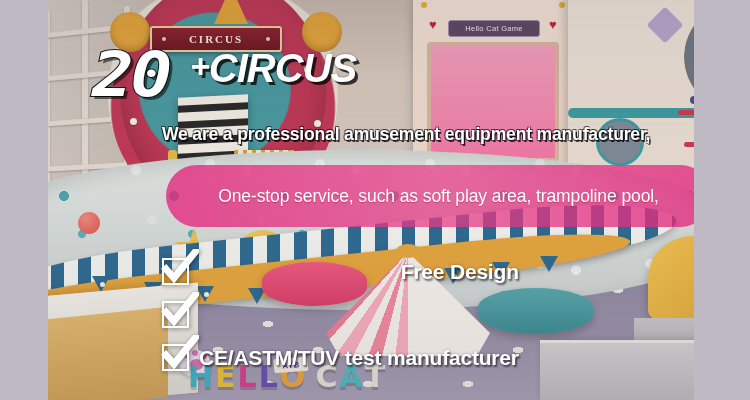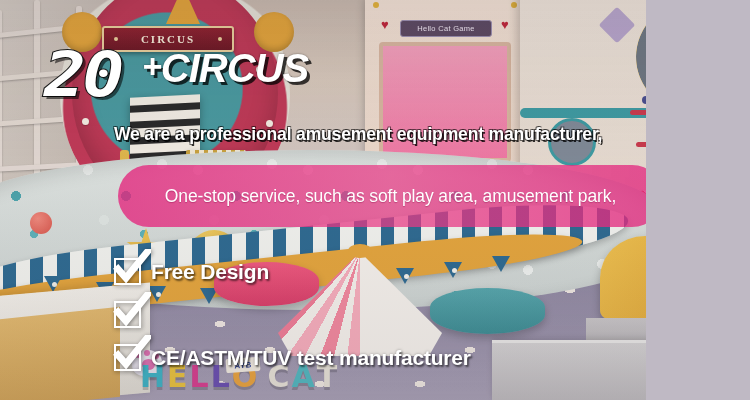--- a/index.html
+++ b/index.html
@@ -8,20 +8,21 @@
     width: 750px; height: 400px;
     overflow: hidden;
     background: #bfb9c4;
     font-family: "Liberation Sans", sans-serif;
   }
 
   #banner {
     position: relative;
     width: 646px; height: 400px;
     overflow: hidden;
+    margin-left: 48px;
   }
 
   
   .scene { position: absolute; inset: 0; overflow: hidden; }
 
   
   .floor {
     position: absolute; left: 0; right: 0; top: 250px; bottom: 0;
     background:
       radial-gradient(ellipse 9px 5px at 20px 14px, #efe8e2 60%, transparent 62%),
@@ -381,21 +382,21 @@
     border-radius: 40px;
     display: flex; flex-direction: column; align-items: center; justify-content: center;
   }
   .pink-banner .bl {
     color: #fff; font-size: 17.5px; line-height: 26px; letter-spacing: -.1px;
     white-space: nowrap; text-shadow: 0 1px 1px rgba(120,0,55,.35);
   }
 
   
   .checks { position: absolute; left: 114px; top: 250px; }
-  .check-row { display: flex; align-items: center; height: 43px; }
+  .check-row { display: flex; align-items: center; height: 43px; justify-content: space-between; }
   .checkbox {
     position: relative; width: 27px; height: 27px; flex: 0 0 27px;
     border: 2px solid #ffffff;
     margin-right: 10px;
     filter: drop-shadow(1px 1px 2px rgba(0,0,0,.45));
   }
   .checkbox svg { position: absolute; left: -5px; top: -11px; width: 40px; height: 40px; }
   .check-label {
     color: #fff; font-weight: bold; font-size: 21px; line-height: 24px;
     letter-spacing: -.2px;
@@ -556,21 +557,21 @@
     <div class="headline-wrap">
       <div class="years-num">20</div>
       <div class="line1">
         <span class="plus">+</span><span>CIRCUS</span>
       </div>
     </div>
 
     <div class="subtitle">We are a professional amusement equipment manufacturer,</div>
 
     <div class="pink-banner">
-      <div class="bl">One-stop service, such as soft play area, amusement park,</div>
+      <div class="bl">One-stop service, such as soft play area, trampoline pool,</div>
     </div>
 
     <div class="checks">
       <div class="check-row">
         <div class="checkbox">
           <svg viewBox="0 0 40 40" aria-hidden="true">
             <path d="M7 20 L15 29 L37 2" fill="none" stroke="#ffffff" stroke-width="7" stroke-linecap="square" stroke-linejoin="miter"></path>
           </svg>
         </div>
         <div class="check-label">Free Design</div>

